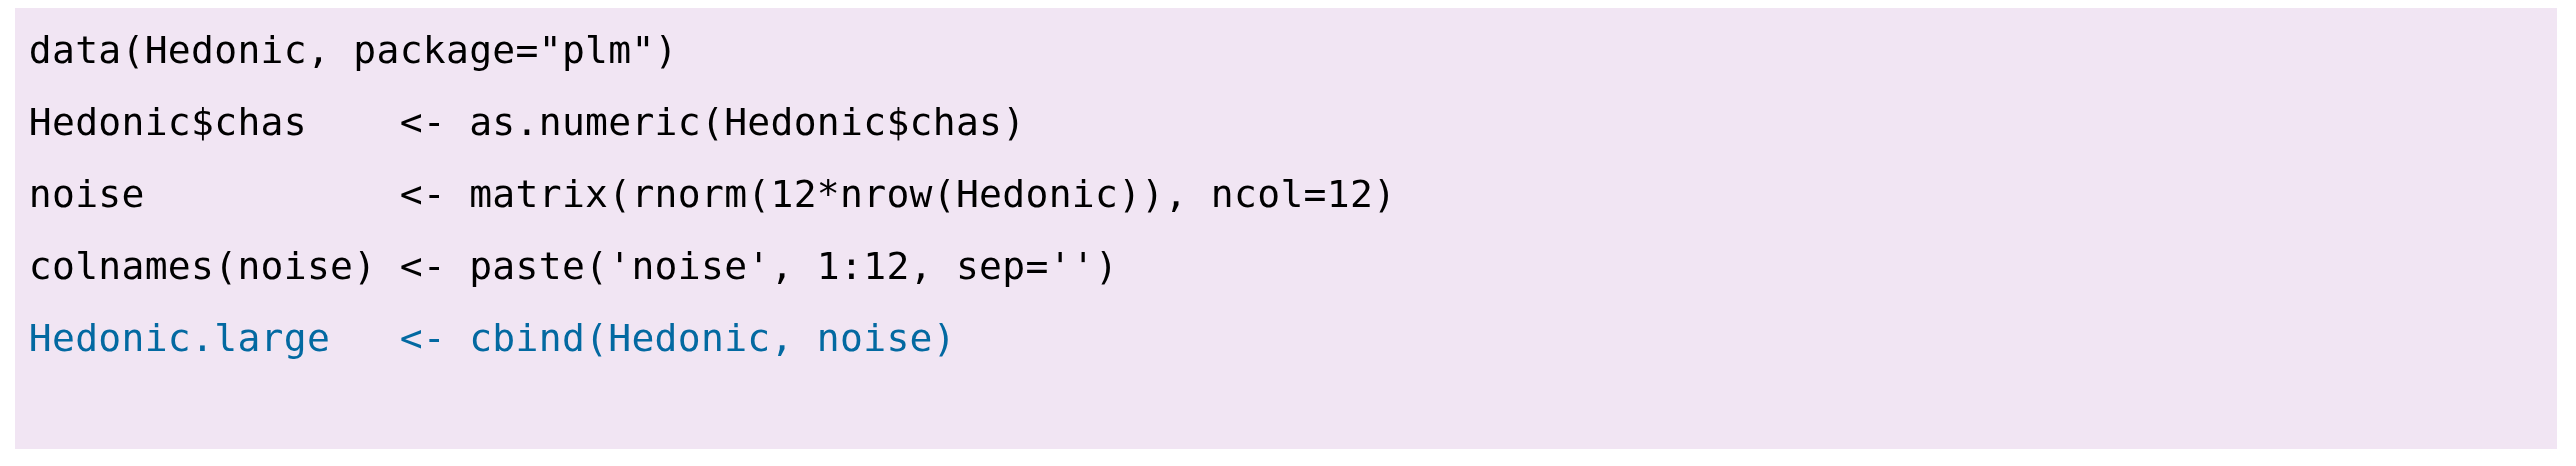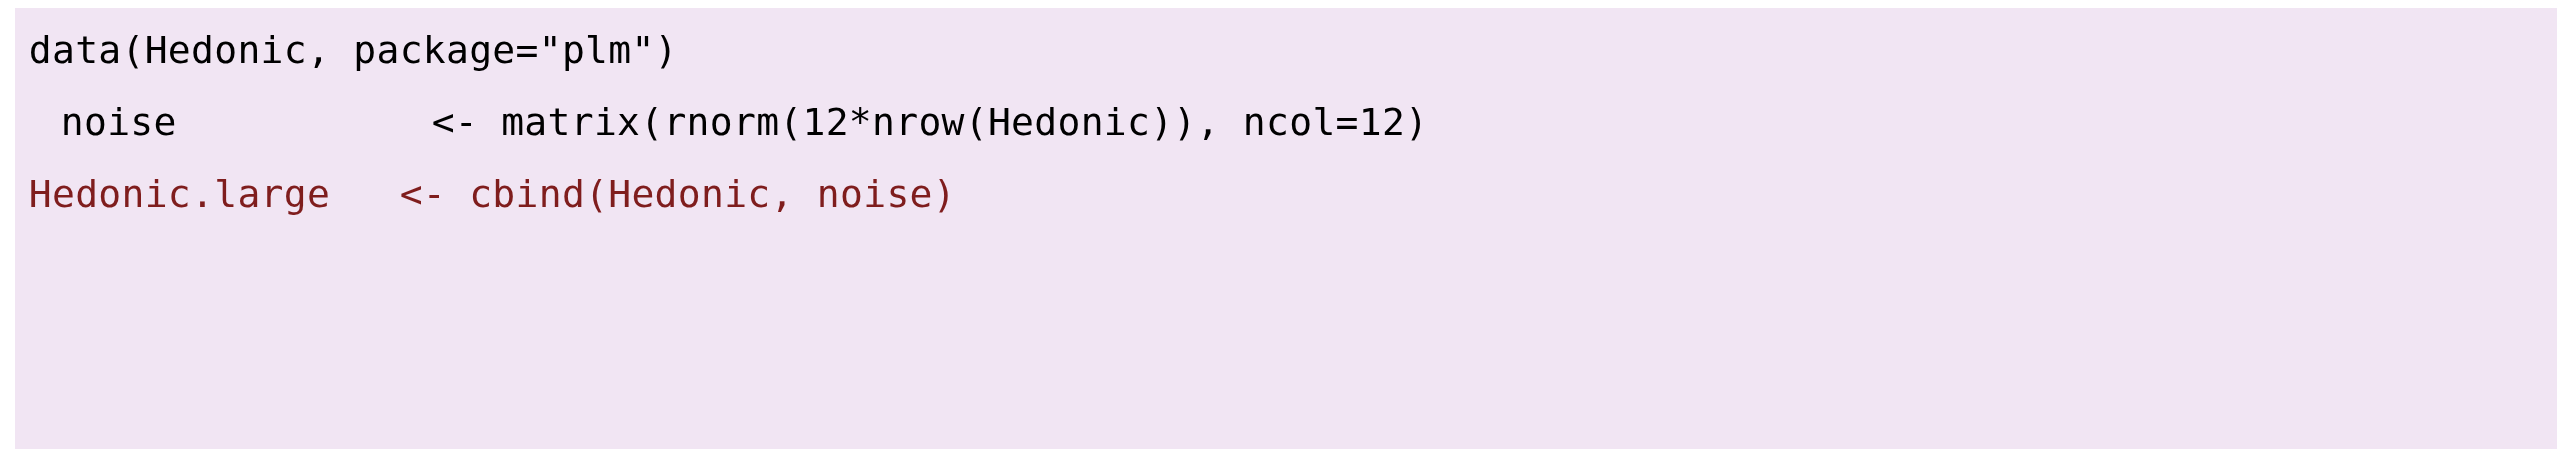--- a/index.html
+++ b/index.html
@@ -43,17 +43,19 @@
     letter-spacing: 0.3px;
     height: 72px;
   }
 </style>
 </head>
 <body>
 
 <div id="code-block" style="background: rgb(241, 229, 243);">
   <div class="code-listing">
     <div class="code-line" style="color: rgb(0, 0, 0);">data(Hedonic, package="plm")</div>
-    <div class="code-line" style="color: rgb(0, 0, 0); margin-left: 32px;">noise           &lt;- matrix(rnorm(12*nrow(Hedonic)), ncol=12)</div>
-    <div class="code-line" style="color: #7f1d1d;">Hedonic.large   &lt;- cbind(Hedonic, noise)</div>
+    <div class="code-line" style="color: rgb(0, 0, 0);">Hedonic$chas    &lt;- as.numeric(Hedonic$chas)</div>
+    <div class="code-line" style="color: rgb(0, 0, 0);">noise           &lt;- matrix(rnorm(12*nrow(Hedonic)), ncol=12)</div>
+    <div class="code-line" style="color: rgb(0, 0, 0);">colnames(noise) &lt;- paste('noise', 1:12, sep='')</div>
+    <div class="code-line" style="color: #0369a1;">Hedonic.large   &lt;- cbind(Hedonic, noise)</div>
   </div>
 </div>
 
 
 </body></html>

